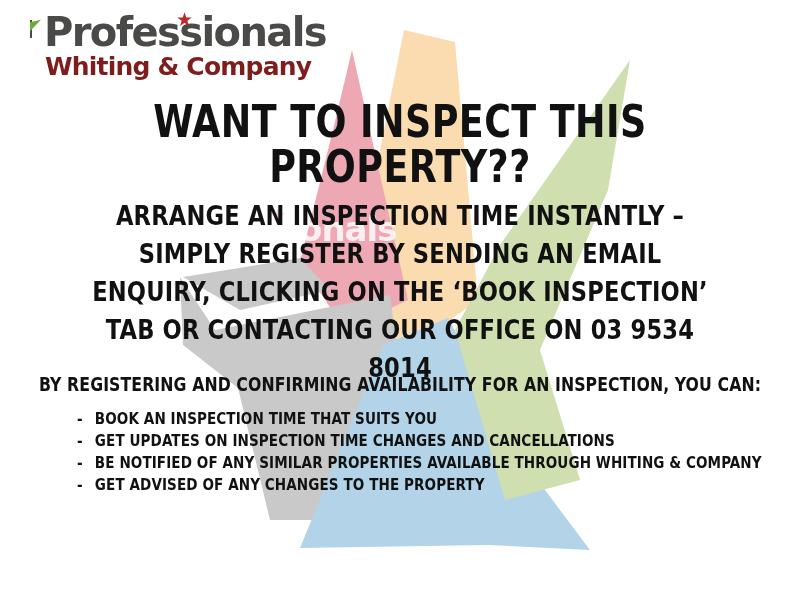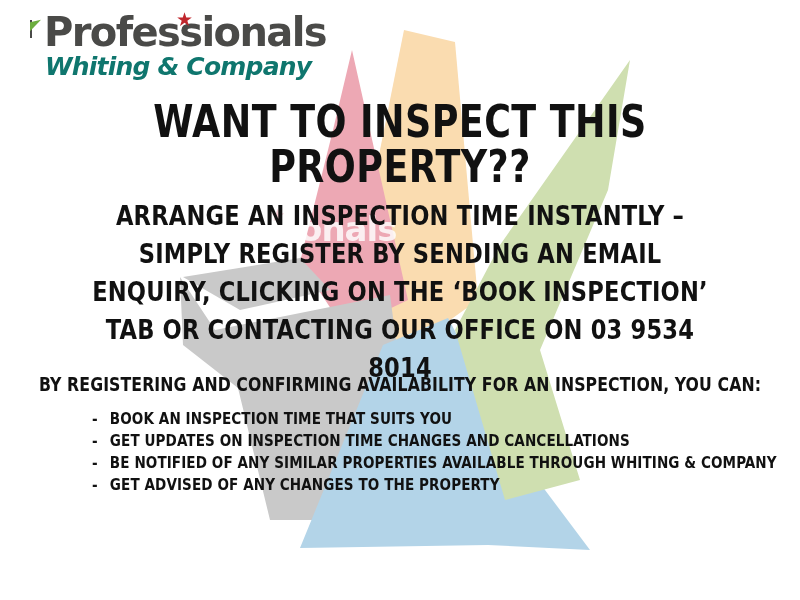--- a/index.html
+++ b/index.html
@@ -81,24 +81,23 @@
     left: 146px; top: -2px;
     font-size: 19px;
     color: #c0272d;
     line-height: 1;
   }
   #logo .logo-row2 {
     font-family: "DejaVu Sans", "Liberation Sans", sans-serif;
     font-weight: bold;
     font-size: 25px;
     letter-spacing: -0.8px;
-    color: #0f766e;
+    color: #7f1d1d;
     padding-left: 15px;
     margin-top: 2px;
-    font-style: italic;
   }
 
   
   #content {
     position: relative;
     z-index: 2;
     text-align: center;
     color: #111111;
   }
 
@@ -132,21 +131,21 @@
     width: 800px;
     font-size: 19px;
     font-weight: bold;
     letter-spacing: 0.1px;
     text-transform: uppercase;
     transform: scaleX(0.92);
   }
 
   #bullets {
     position: absolute;
-    left: 92px; top: 408px;
+    left: 77px; top: 408px;
     width: 700px;
     text-align: left;
   }
   #bullets .bullet {
     font-size: 16px;
     font-weight: bold;
     line-height: 22px;
     letter-spacing: 0.1px;
     text-transform: uppercase;
     white-space: nowrap;

